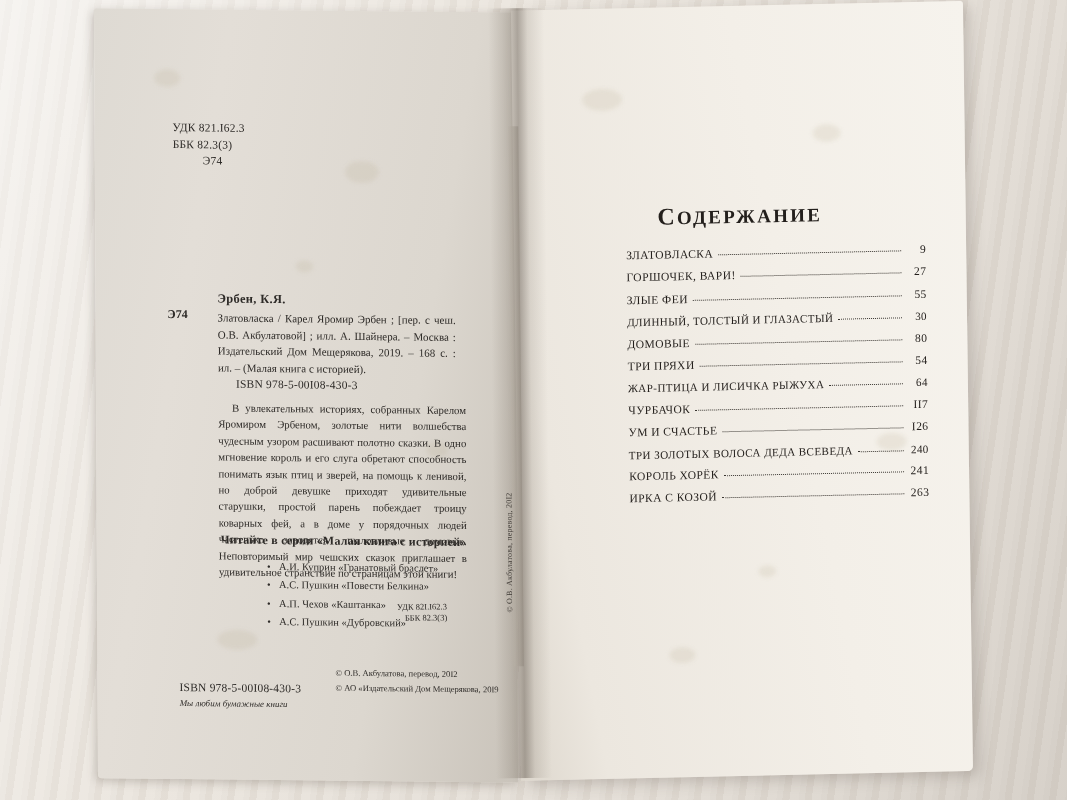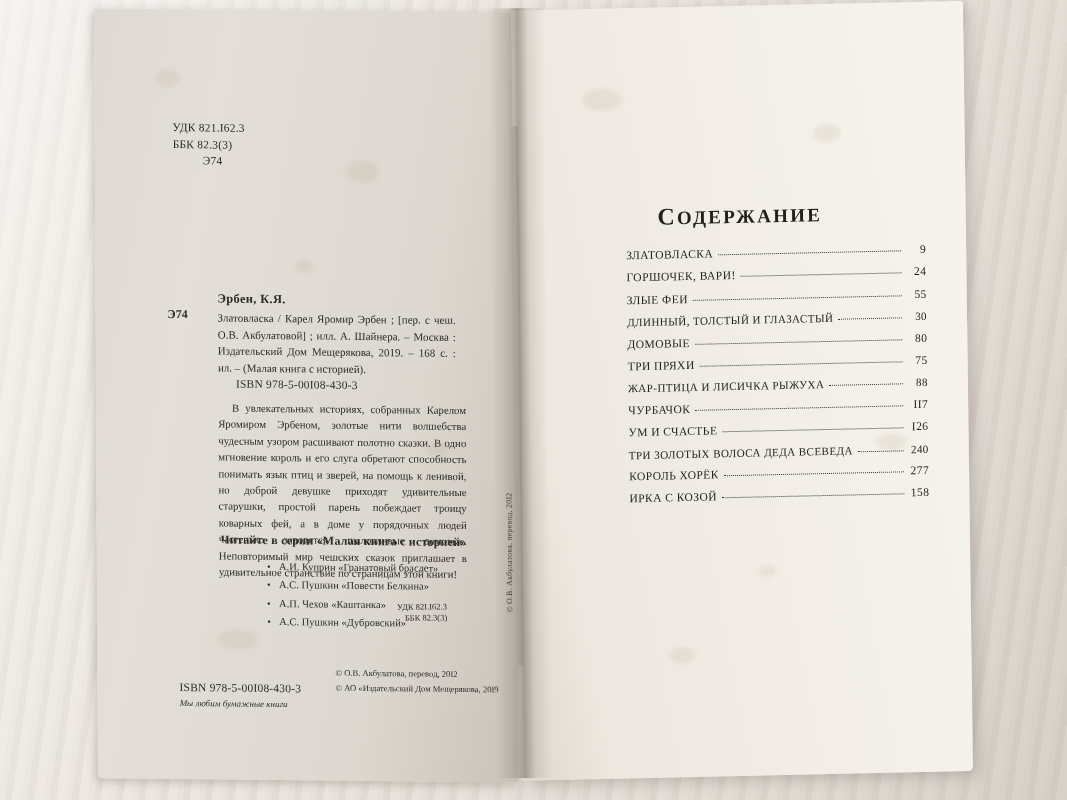--- a/index.html
+++ b/index.html
@@ -329,71 +329,71 @@
 
         <div class="toc-list">
           <div class="toc-row">
             <span class="t">ЗЛАТОВЛАСКА</span>
             <span class="dots"></span>
             <span class="pg">9</span>
           </div>
           <div class="toc-row">
             <span class="t">ГОРШОЧЕК, ВАРИ!</span>
             <span class="dots"></span>
-            <span class="pg">24</span>
+            <span class="pg">27</span>
           </div>
           <div class="toc-row">
             <span class="t">ЗЛЫЕ ФЕИ</span>
             <span class="dots"></span>
             <span class="pg">55</span>
           </div>
           <div class="toc-row long">
             <span class="t">ДЛИННЫЙ, ТОЛСТЫЙ И ГЛАЗАСТЫЙ</span>
             <span class="dots"></span>
             <span class="pg">30</span>
           </div>
           <div class="toc-row">
             <span class="t">ДОМОВЫЕ</span>
             <span class="dots"></span>
             <span class="pg">80</span>
           </div>
           <div class="toc-row">
             <span class="t">ТРИ ПРЯХИ</span>
             <span class="dots"></span>
-            <span class="pg">75</span>
+            <span class="pg">54</span>
           </div>
           <div class="toc-row long">
             <span class="t">ЖАР-ПТИЦА И ЛИСИЧКА РЫЖУХА</span>
             <span class="dots"></span>
-            <span class="pg">88</span>
+            <span class="pg">64</span>
           </div>
           <div class="toc-row">
             <span class="t">ЧУРБАЧОК</span>
             <span class="dots"></span>
             <span class="pg">II7</span>
           </div>
           <div class="toc-row">
             <span class="t">УМ И СЧАСТЬЕ</span>
             <span class="dots"></span>
             <span class="pg">I26</span>
           </div>
           <div class="toc-row long">
             <span class="t">ТРИ ЗОЛОТЫХ ВОЛОСА ДЕДА ВСЕВЕДА</span>
             <span class="dots"></span>
             <span class="pg">240</span>
           </div>
           <div class="toc-row">
             <span class="t">КОРОЛЬ ХОРЁК</span>
             <span class="dots"></span>
-            <span class="pg">277</span>
+            <span class="pg">241</span>
           </div>
           <div class="toc-row">
             <span class="t">ИРКА С КОЗОЙ</span>
             <span class="dots"></span>
-            <span class="pg">158</span>
+            <span class="pg">263</span>
           </div>
         </div>
       </div>
     </div>
 
     <div class="page-edge"></div>
     <div class="gutter"></div>
   </div>
 </div>
 

